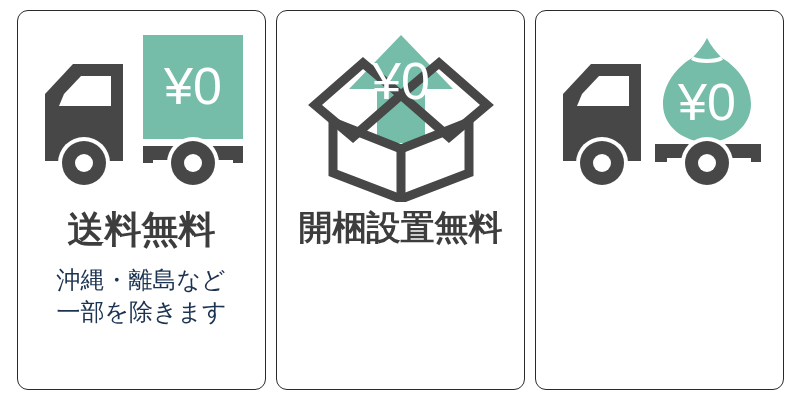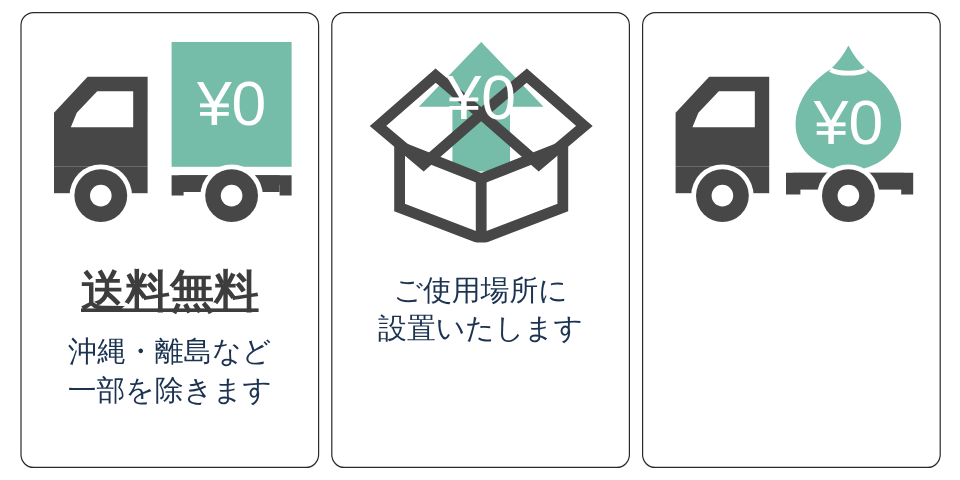--- a/index.html
+++ b/index.html
@@ -52,32 +52,30 @@
   .card-icon svg { display: block; }
 
   .card-title {
     color: #3d3d3d;
     font-size: 37px;
     line-height: 1;
     font-weight: 700;
     letter-spacing: 0px;
     text-align: left;
     white-space: nowrap;
-    margin-top: 14px;
+    margin-top: 0;
     font-family: "Liberation Serif", "DejaVu Serif", serif;
-    text-decoration: underline;
   }
   .card-title.size-6 { font-size: 34px; }
   .card-title.size-7 { font-size: 33px; }
 
   .card-subtitle {
     color: #1b3251;
     font-size: 24px;
     line-height: 1.32;
-    text-align: center;
     margin-top: 17px;
     white-space: pre-line;
     font-family: "Liberation Serif", "DejaVu Serif", serif;
   }
 </style>
 </head>
 <body>
 
 <div id="benefits-strip">
 
@@ -122,22 +120,21 @@
 
         <path d="M186 78 L138 36 L100 68 L148 110 Z" fill="none" stroke="#474747" stroke-width="9" stroke-linejoin="miter"></path>
 
         <path d="M32 95 L32 146 L100 172 L168 146 L168 95" fill="none" stroke="#474747" stroke-width="9" stroke-linejoin="miter" stroke-linecap="butt"></path>
         <path d="M32 95 L100 122 L168 95" fill="none" stroke="#474747" stroke-width="9" stroke-linejoin="miter"></path>
         <path d="M100 122 L100 172" fill="none" stroke="#474747" stroke-width="9"></path>
 
         <text x="100" y="72" font-family="'Liberation Sans','DejaVu Sans',sans-serif" font-size="52" fill="#ffffff" text-anchor="middle">¥0</text>
       </svg>
     </div>
-    <div class="card-subtitle">ご使用場所に
-設置いたします</div>
+    <div class="card-title size-6">開梱設置無料</div>
   </div>
 
   <div class="benefit-card">
     <div class="card-icon">
       <svg width="210" height="165" viewBox="0 0 210 165" role="img" aria-label="flatbed truck with money bag">
 
         <path d="M152 6 C148 14 143 20 137 26 C120 36 108 54 108 72 C108 94 128 110 152 110
                  C176 110 196 94 196 72 C196 54 184 36 167 26 C161 20 156 14 152 6 Z" fill="#75bda8"></path>
         <path d="M137 26 C144 30 160 30 167 26" fill="none" stroke="#ffffff" stroke-width="4"></path>
 

